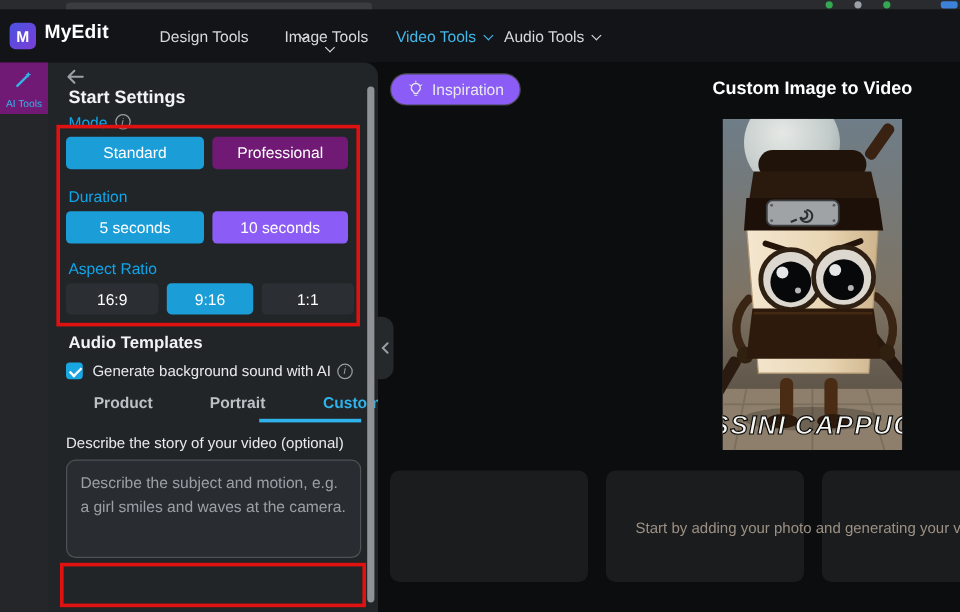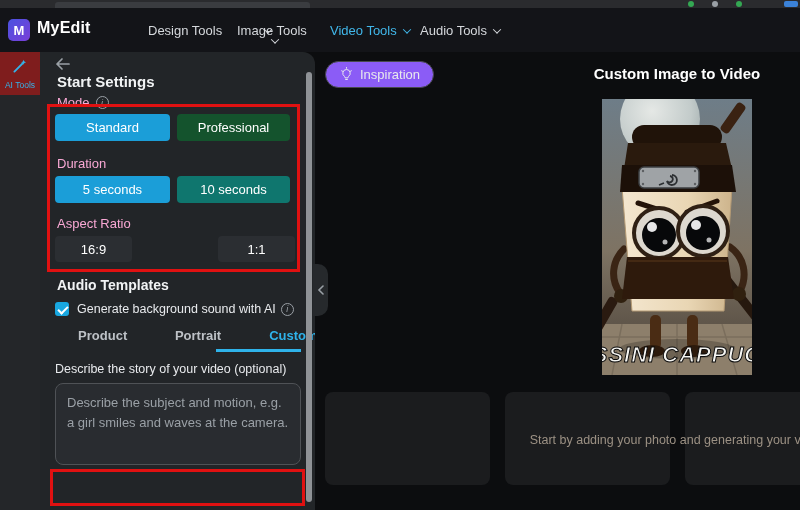--- a/index.html
+++ b/index.html
@@ -17,37 +17,37 @@
   .logo-box { position:absolute; left:8px; top:11px; width:22px; height:22px; border-radius:5px;
               background:linear-gradient(135deg,#4a52e0,#7a3fd8); display:flex; align-items:center; justify-content:center; }
   .logo-box::after { content:"M"; color:#fff; font-size:13px; font-weight:bold; }
   .logo-text { position:absolute; left:37px; top:11px; font-size:16px; font-weight:bold; color:#fff; letter-spacing:.2px; }
   .nav-item { position:absolute; top:15px; font-size:13px; color:#d5d8dc; display:flex; align-items:center; cursor:pointer; }
   .nav-item.active { color:#41b7ea; }
   .caret { display:inline-block; width:6px; height:6px; border-right:1.5px solid currentColor; border-bottom:1.5px solid currentColor;
            transform:rotate(45deg) translate(-1px,-1px); margin-left:7px; }
 
   
-  .rail { position:absolute; left:0; top:52px; width:40px; height:458px; background:#7f1d1d; }
+  .rail { position:absolute; left:0; top:52px; width:40px; height:458px; background:#701a75; }
   .rail-item { position:absolute; left:0; top:6px; width:40px; text-align:center; color:#35b3e9; }
   .rail-item .lbl { display:block; font-size:8.5px; margin-top:2px; }
   .rail-lower { position:absolute; left:0; top:43px; width:40px; height:415px; background:#242629; }
 
   
   .panel { position:absolute; left:40px; top:52px; width:275px; height:458px; background:#222528; border-top-right-radius:12px; }
   .back-arrow { position:absolute; left:14px; top:4px; width:18px; height:16px; cursor:pointer; }
   .panel-title { position:absolute; left:17px; top:21px; font-size:15px; font-weight:bold; color:#f1f3f4; }
-  .field-label { position:absolute; font-size:13px; color:#f9a8d4; display:flex; align-items:center; gap:6px; }
+  .field-label { position:absolute; font-size:13px; color:#0ea5e9; display:flex; gap:6px; }
   .info { display:inline-flex; width:13px; height:13px; border:1px solid #9aa0a6; border-radius:50%;
           align-items:center; justify-content:center; }
   .info::after { content:"i"; font-size:9px; color:#9aa0a6; }
   .seg-btn { position:absolute; height:27px; border-radius:4px; display:flex; align-items:center; justify-content:center;
-             font-size:13px; color:#fff; cursor:pointer; background:#0f766e; }
+             font-size:13px; color:#fff; cursor:pointer; background:#8b5cf6; }
   .seg-btn.sel { background:#1b9ed8; }
-  .seg-btn.lighter { background:#14532d; }
+  .seg-btn.lighter { background:#701a75; }
   .section-title { position:absolute; left:17px; font-size:14px; font-weight:bold; color:#f1f3f4; }
   .checkbox { position:absolute; left:15px; top:250px; width:14px; height:14px; background:#18a7e0; border-radius:3px; cursor:pointer; }
   .checkbox::after { content:""; position:absolute; left:4.5px; top:1.5px; width:4px; height:8px;
                      border-right:2px solid #fff; border-bottom:2px solid #fff; transform:rotate(45deg); }
   .check-label { position:absolute; left:37px; top:250px; font-size:12.5px; color:#e8eaed; display:flex; align-items:center; gap:5px; }
   .tabs { position:absolute; left:15px; top:272px; width:286px; height:26px; display:flex; }
   .tab { flex:1; text-align:center; font-size:13px; color:#bdc1c6; font-weight:bold; cursor:pointer; padding-top:4px; }
   .tab.active { color:#2fb3ea; }
   .tab-underline { position:absolute; left:176px; top:297px; width:85px; height:2.5px; background:#2fb3ea; }
   .describe-label { position:absolute; left:15px; top:310px; font-size:12.5px; color:#e8eaed; }
@@ -89,21 +89,21 @@
     <div class="addr-pill"></div>
     <div class="bdot" style="left:688px;background:#34a853;"></div>
     <div class="bdot" style="left:712px;background:#9aa0a6;"></div>
     <div class="bdot" style="left:736px;background:#34a853;"></div>
     <div class="bsq"></div>
   </div>
 
   <div class="navbar">
     <div class="logo-box"></div>
     <div class="logo-text">MyEdit</div>
-    <div class="nav-item" style="left:148px;gap:36px;">
+    <div class="nav-item" style="left:133px;gap:36px;">
       <span>Design Tools</span>
       <i class="caret"></i>
     </div>
     <div class="nav-item" style="left:237px;flex-direction:column;">
       <span>Image Tools</span>
       <i class="caret"></i>
     </div>
     <div class="nav-item active" style="left:330px;">
       <span>Video Tools</span>
       <i class="caret"></i>
@@ -143,20 +143,21 @@
     <div class="field-label" style="left:17px; top:104px;">
       <span>Duration</span>
     </div>
     <div class="seg-btn sel" style="left:15px; top:124px; width:115px;">5 seconds</div>
     <div class="seg-btn" style="left:137px; top:124px; width:113px;">10 seconds</div>
 
     <div class="field-label" style="left:17px; top:164px;">
       <span>Aspect Ratio</span>
     </div>
     <div class="seg-btn" style="left:15px; top:184px; width:77px; height:26px; background:#2b2e32;">16:9</div>
+    <div class="seg-btn sel" style="left:99px; top:184px; width:72px; height:26px;">9:16</div>
     <div class="seg-btn" style="left:178px; top:184px; width:77px; height:26px; background:#2b2e32;">1:1</div>
 
     <div class="section-title" style="top:225px;">Audio Templates</div>
 
     <div class="checkbox"></div>
     <div class="check-label">
       <span>Generate background sound with AI</span>
       <i class="info"></i>
     </div>
 

